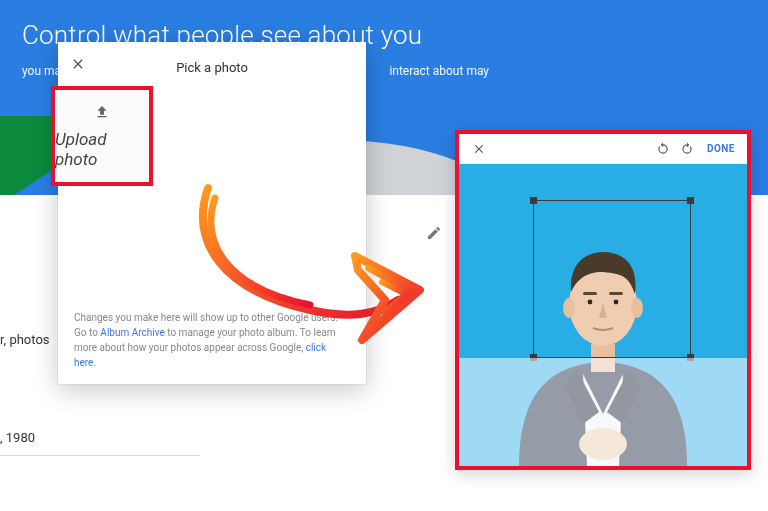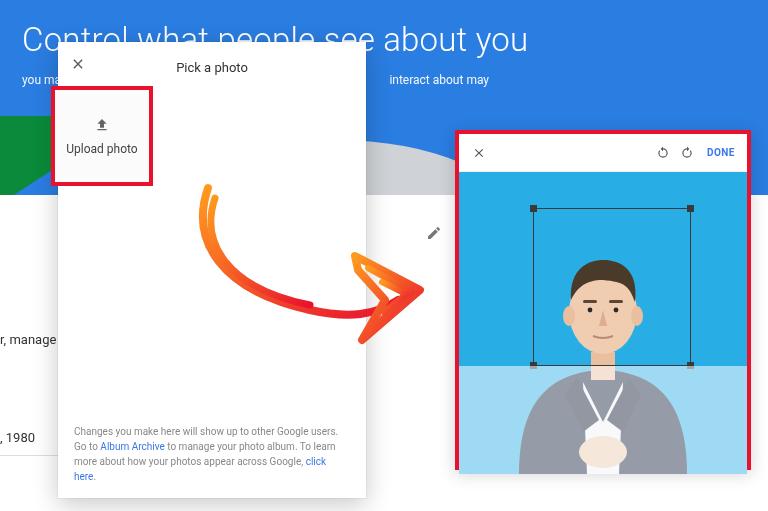--- a/index.html
+++ b/index.html
@@ -10,21 +10,21 @@
     overflow: hidden;
     position: relative;
   }
   
   .hdr {
     position: absolute; left: 0; top: 0; width: 768px; height: 200px;
     background: #2a7de1;
     color: #fff;
     padding: 20px 22px;
   }
-  .hdr h1 { font-weight: 300; font-size: 33px; letter-spacing: .2px; }
+  .hdr h1 { font-weight: 300; font-size: 26px; letter-spacing: .2px; }
   .hdr p { font-size: 12px; margin-top: 14px; opacity: .95; }
   .greenflag {
     position: absolute; left: 0; top: 116px; width: 54px; height: 88px;
     background: #0a8a3a;
     clip-path: polygon(0 0, 100% 0, 100% 60%, 0 100%);
   }
   .whitecard-bg {
     position: absolute; left: 0; top: 195px; width: 768px; height: 316px;
     background: #fff;
   }
@@ -45,21 +45,21 @@
     font-size: 13px; color: #333;
   }
   .bg-sep {
     position: absolute; left: 0; top: 455px; width: 200px; height: 1px;
     background: #ddd;
   }
 
   
   .modal {
     position: absolute; left: 58px; top: 42px;
-    width: 308px; height: 456px;
+    width: 308px; height: 342px;
     background: #fff;
     box-shadow: 0 6px 24px rgba(0,0,0,.22), 0 0 0 1px rgba(0,0,0,.04);
   }
   .modal-title {
     position: absolute; left: 0; top: 18px; width: 100%;
     text-align: center; font-size: 13px; color: #333;
   }
   .modal-close {
     position: absolute; left: 12px; top: 14px;
     width: 20px; height: 20px; cursor: pointer; color: #555;
@@ -67,37 +67,37 @@
   .modal-close svg { width: 16px; height: 16px; }
   .upload-tile {
     position: absolute; left: -7px; top: 44px;
     width: 102px; height: 100px;
     border: 4px solid #e8122f;
     background: #fbfbfb;
     display: flex; flex-direction: column; align-items: center; justify-content: center;
     gap: 5px;
   }
   .upload-tile .icon { font-size: 16px; color: #666; }
-  .upload-tile .lbl { font-size: 12px; color: #444; }
+  .upload-tile .lbl { font-size: 17px; color: #444; font-style: italic; }
   .modal-footer {
     position: absolute; left: 16px; right: 16px; bottom: 14px;
     font-size: 10px; color: #888; line-height: 1.5;
   }
   .modal-footer a { color: #3b78e7; text-decoration: none; margin-top: 12px; }
 
   
   .crop {
     position: absolute; left: 455px; top: 130px;
     width: 296px; height: 340px;
     background: #fff;
     border: 4px solid #e8122f;
     box-shadow: 0 4px 16px rgba(0,0,0,.18);
   }
   .crop-bar {
-    height: 38px; display: flex; align-items: center;
+    height: 30px; display: flex; align-items: center;
     padding: 0 8px; border-bottom: 1px solid #eee;
   }
   .crop-bar .spacer { flex: 1; }
   .crop-bar .btn { cursor: pointer; color: #555; padding: 0 5px; display: inline-flex; }
   .crop-bar .btn svg { width: 14px; height: 14px; }
   .crop-bar .done {
     font-size: 10px; font-weight: 700; color: #3b78e7;
     letter-spacing: .5px; padding: 0 4px 0 8px; cursor: pointer;
   }
   .crop-stage {
@@ -141,21 +141,21 @@
   </p>
 </div>
 <div class="greenflag"></div>
 <div class="graycurve"></div>
 <div class="whitecard-bg"></div>
 <div class="pencil">
   <svg viewBox="0 0 24 24" width="16" height="16" fill="#777">
       <path d="M3 17.25V21h3.75l11-11.03-3.75-3.75L3 17.25zM20.71 7.04a1 1 0 0 0 0-1.41l-2.34-2.34a1 1 0 0 0-1.41 0l-1.83 1.83 3.75 3.75 1.83-1.83z"></path>
     </svg>
 </div>
-<div class="bg-label">r, manage</div>
+<div class="bg-label">r, photos</div>
 <div class="bg-date">, 1980</div>
 <div class="bg-sep"></div>
 
 <div class="modal">
   <div class="modal-close" aria-label="Close">
     <svg viewBox="0 0 24 24">
         <path fill="#555" d="M19 6.41 17.59 5 12 10.59 6.41 5 5 6.41 10.59 12 5 17.59 6.41 19 12 13.41 17.59 19 19 17.59 13.41 12z"></path>
       </svg>
   </div>
   <div class="modal-title">Pick a photo</div>

